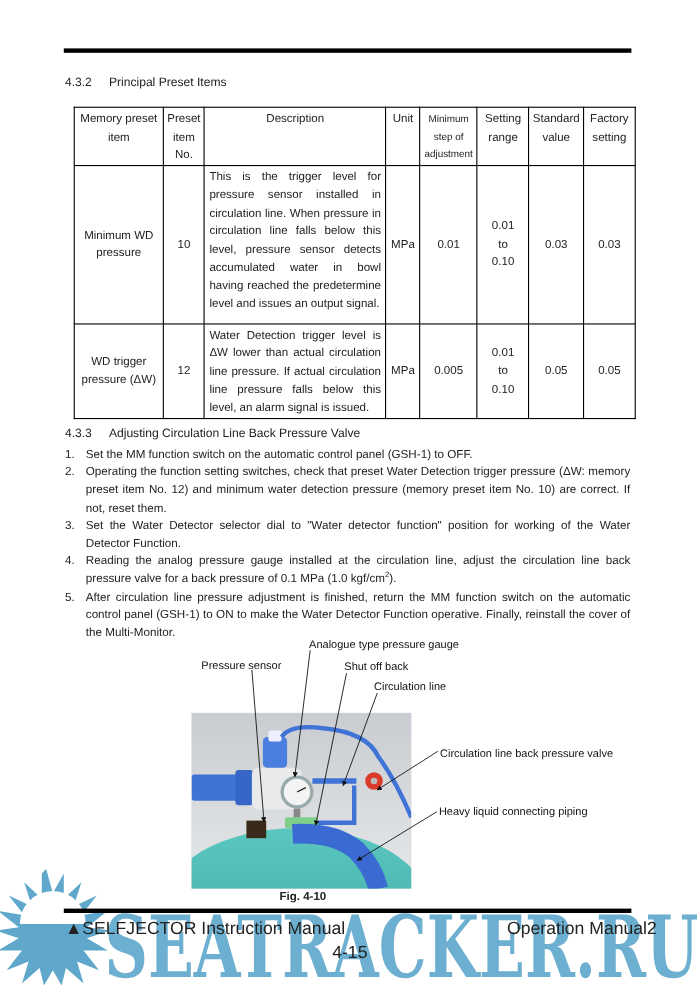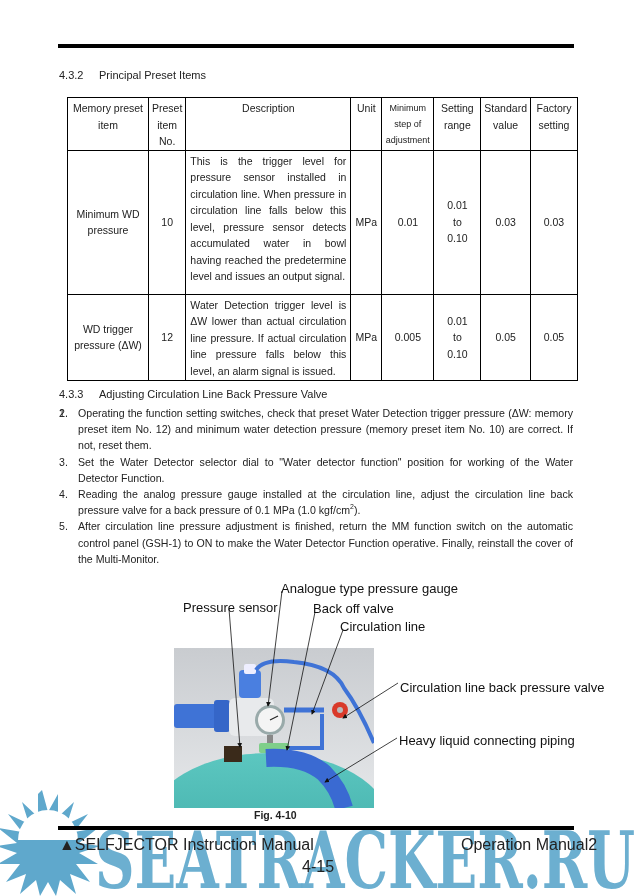--- a/index.html
+++ b/index.html
@@ -12,21 +12,21 @@
   table.preset td, table.preset th { border:1px solid #000; padding:0 3px; vertical-align:middle; text-align:center; font-weight:normal; line-height:16.5px; }
   table.preset th { vertical-align:top; padding-top:2px; }
   table.preset th.small { font-size:9px; line-height:16px; }
   table.preset td.desc { text-align:justify; vertical-align:top; padding:2px 4px 1px 4px; }
   #sec2 { left:59px; top:388px; }
   ol.steps { position:absolute; left:59px; top:405px; width:514px; margin:0; padding:0; list-style:none; font-size:10.6px; line-height:16.2px; color:#222; }
   ol.steps li { position:relative; padding-left:19px; text-align:justify; }
   ol.steps li .n { position:absolute; left:0; top:0; }
   sup { font-size:7px; line-height:0; }
   .figure { position:absolute; left:174px; top:648px; width:200px; height:160px; overflow:hidden; background:#d9dcdf; }
-  .fig-label { position:absolute; font-size:13px; color:#111; white-space:nowrap; }
+  .fig-label { position:absolute; font-size:10px; color:#111; white-space:nowrap; }
   .fig-caption { position:absolute; left:254px; top:809px; font-size:10.5px; font-weight:bold; color:#222; }
   svg.leaders { position:absolute; left:0; top:0; width:634px; height:896px; pointer-events:none; }
   .bottom-rule { position:absolute; left:58px; top:826px; width:516px; height:4px; background:#000; }
   .footer { position:absolute; font-size:16px; color:#222; }
   .watermark { position:absolute; left:0; top:790px; width:634px; height:106px; }
 </style>
 </head>
 <body>
 
 <div class="top-rule"></div>
@@ -76,21 +76,21 @@
     <td>0.05</td>
   </tr>
 </tbody>
   </table>
 
 <div class="h3" id="sec2">
   <span class="num">4.3.3</span><span>Adjusting Circulation Line Back Pressure Valve</span>
 </div>
 
 <ol class="steps">
-  <li><span class="n">1.</span></li>
+  <li><span class="n">1.</span><span>Set the MM function switch on the automatic control panel (GSH-1) to OFF.</span></li>
   <li><span class="n">2.</span><span>Operating the function setting switches, check that preset Water Detection trigger pressure (ΔW: memory preset item No. 12) and minimum water detection pressure (memory preset item No. 10) are correct. If not, reset them.</span></li>
   <li><span class="n">3.</span><span>Set the Water Detector selector dial to "Water detector function" position for working of the Water Detector Function.</span></li>
   <li><span class="n">4.</span><span>Reading the analog pressure gauge installed at the circulation line, adjust the circulation line back pressure valve for a back pressure of 0.1 MPa (1.0 kgf/cm</span><sup>2</sup><span>).</span></li>
   <li><span class="n">5.</span><span>After circulation line pressure adjustment is finished, return the MM function switch on the automatic control panel (GSH-1) to ON to make the Water Detector Function operative. Finally, reinstall the cover of the Multi-Monitor.</span></li>
 </ol>
 
 <div class="figure">
   <svg width="200" height="160" viewBox="0 0 200 160">
     <defs>
       <linearGradient id="bg" x1="0" y1="0" x2="0" y2="1">
@@ -119,21 +119,21 @@
     <circle cx="166" cy="62" r="8" fill="#d93a2a"></circle>
     <circle cx="166" cy="62" r="3" fill="#bbb"></circle>
     <path d="M148 66 L148 100 L115 100" stroke="#3f73d6" stroke-width="4" fill="none"></path>
     <rect x="50" y="98" width="18" height="16" fill="#3a2a1a"></rect>
     <path d="M92 110 Q130 108 150 125 Q165 140 170 160" stroke="#3a6ad2" stroke-width="18" fill="none"></path>
   </svg>
 </div>
 
 <div class="fig-label" style="left:281px;top:581px;">Analogue type pressure gauge</div>
 <div class="fig-label" style="left:183px;top:600px;">Pressure sensor</div>
-<div class="fig-label" style="left:313px;top:601px;">Back off valve</div>
+<div class="fig-label" style="left:313px;top:601px;">Shut off back</div>
 <div class="fig-label" style="left:340px;top:619px;">Circulation line</div>
 <div class="fig-label" style="left:400px;top:680px;">Circulation line back pressure valve</div>
 <div class="fig-label" style="left:399px;top:733px;">Heavy liquid connecting piping</div>
 
 <svg class="leaders">
   <defs>
     <marker id="ah" markerWidth="6" markerHeight="6" refX="5" refY="3" orient="auto">
         <path d="M0,0 L6,3 L0,6 z" fill="#111"></path>
       </marker>
   </defs>

